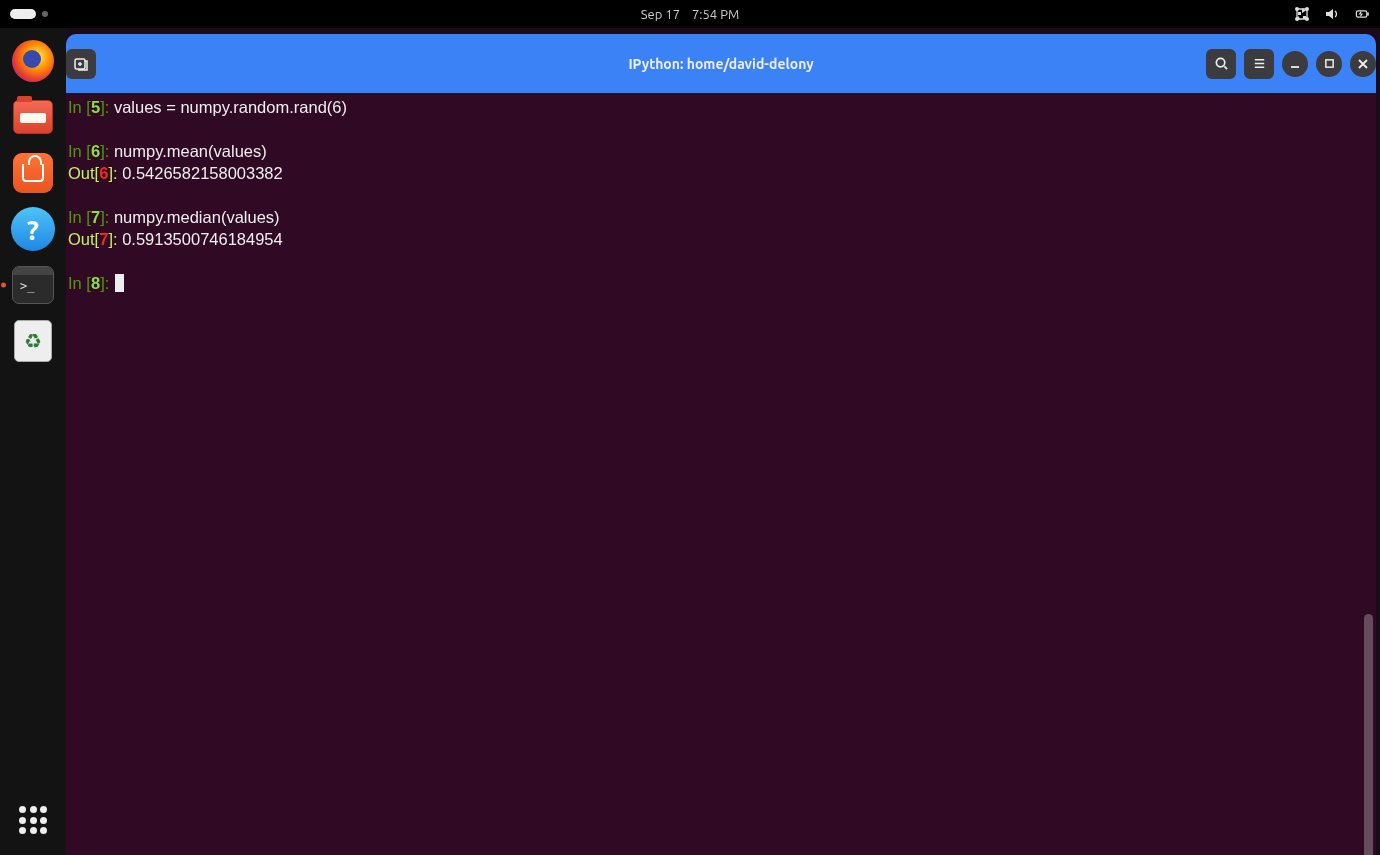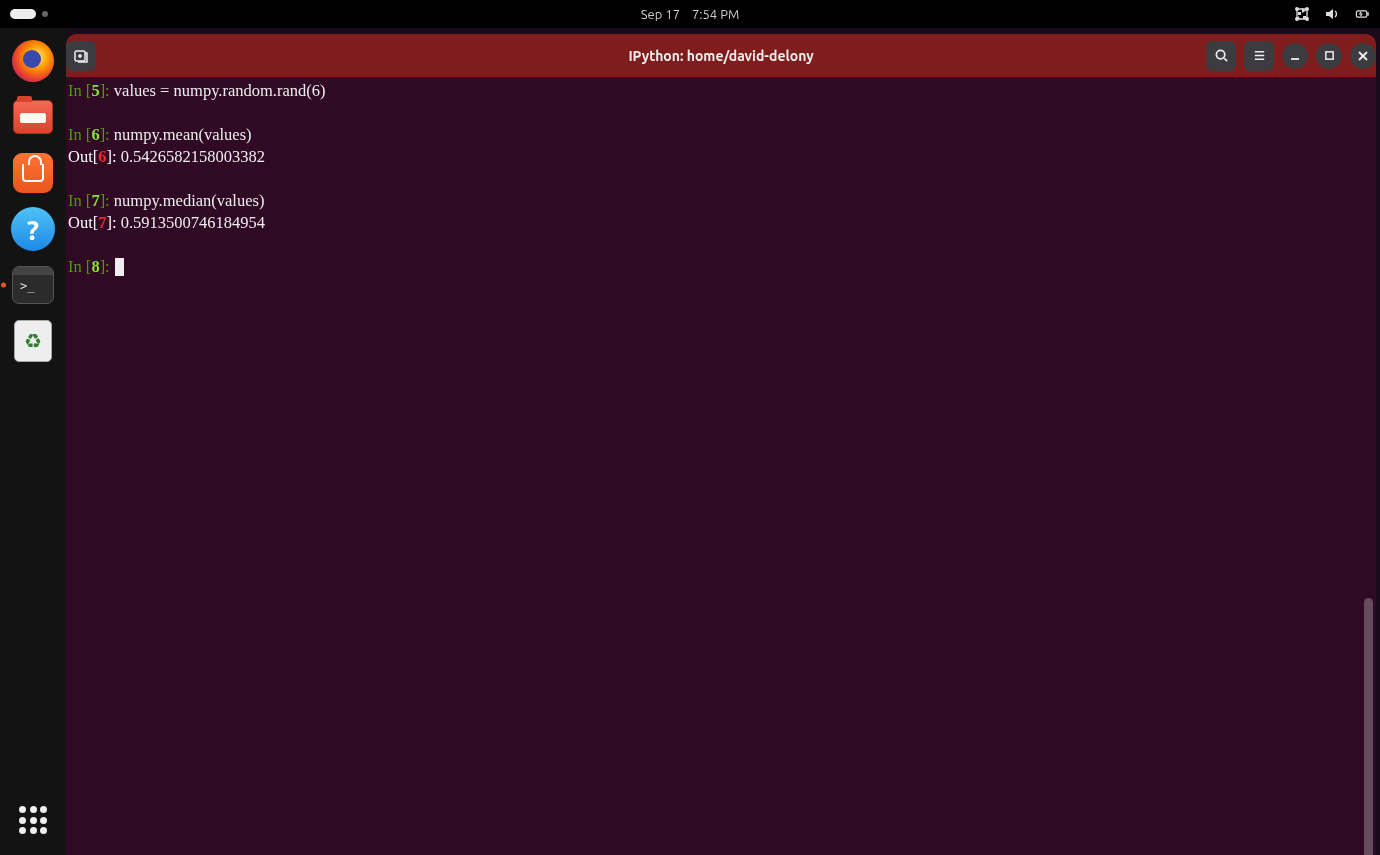--- a/index.html
+++ b/index.html
@@ -65,35 +65,35 @@
     .apps-icon span:nth-child(1){top:6px;left:6px;} .apps-icon span:nth-child(2){top:6px;left:16.5px;} .apps-icon span:nth-child(3){top:6px;left:27px;}
     .apps-icon span:nth-child(4){top:16.5px;left:6px;} .apps-icon span:nth-child(5){top:16.5px;left:16.5px;} .apps-icon span:nth-child(6){top:16.5px;left:27px;}
     .apps-icon span:nth-child(7){top:27px;left:6px;} .apps-icon span:nth-child(8){top:27px;left:16.5px;} .apps-icon span:nth-child(9){top:27px;left:27px;}
     
     
     .termwin {
       position: absolute; top: 34px; left: 66px; right: 4px; bottom: 0;
       display: flex; flex-direction: column;
     }
     .termheader {
-      height: 44px; background: #7f1d1d; border-radius: 10px 10px 0 0;
+      height: 60px; background: #3b82f6; border-radius: 10px 10px 0 0;
       display: flex; align-items: center; padding: 0 0; gap: 8px;
       border-bottom: 1px solid #1a1a1a;
     }
     .hbtn { width: 30px; height: 30px; border-radius: 6px; background: #3c3b40; display: flex; align-items: center; justify-content: center; color: #eee; font-size: 14px; }
     .hbtn.round { border-radius: 50%; width: 26px; height: 26px; }
     .title { position: absolute; left: 50%; transform: translateX(-50%); color: #eee; font-size: 14px; font-weight: 600; }
     .header-right { margin-left: auto; display: flex; gap: 8px; align-items: center; }
     
     .termbody {
-      flex: 1; background: #300a24; color: #eee; font-family: Liberation Serif, serif;
+      flex: 1; background: #300a24; color: #eee; font-family: Liberation Sans, sans-serif;
       font-size: 16.5px; line-height: 22px; padding: 2px 2px; white-space: pre; overflow: hidden; position: relative;
     }
     .in-prompt { color: #4e9a06; }
-    .out-prompt { color: #ffffff; }
+    .out-prompt { color: #bef264; }
     .num { color: #8ae234; font-weight: bold; }
     .out-num { color: #ef2929; font-weight: bold; }
     .cursor { display: inline-block; width: 9px; height: 18px; background: #eee; vertical-align: text-bottom; margin-left: 1px; }
     
     .scrollbar { position: absolute; right: 3px; top: 520px; width: 9px; height: 260px; background: rgba(200,200,200,0.35); border-radius: 5px; }
     
     
     .tray-icon { width: 16px; height: 16px; display: inline-flex; align-items: center; justify-content: center; color: #ddd; }
   </style>
 </head>

